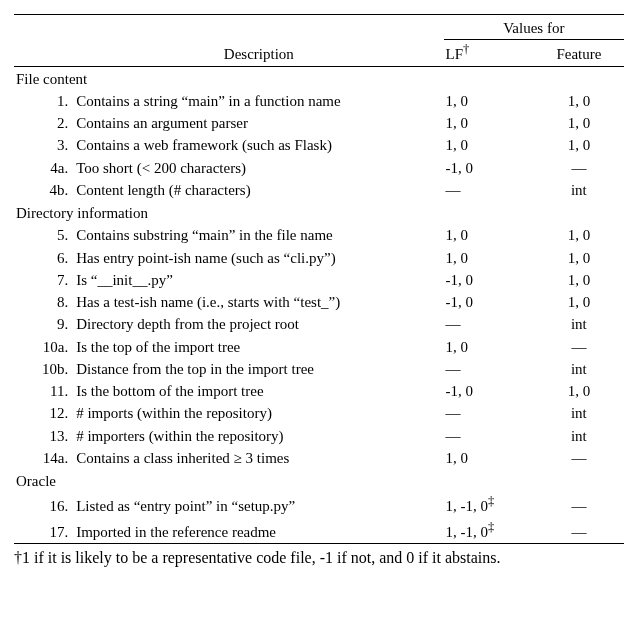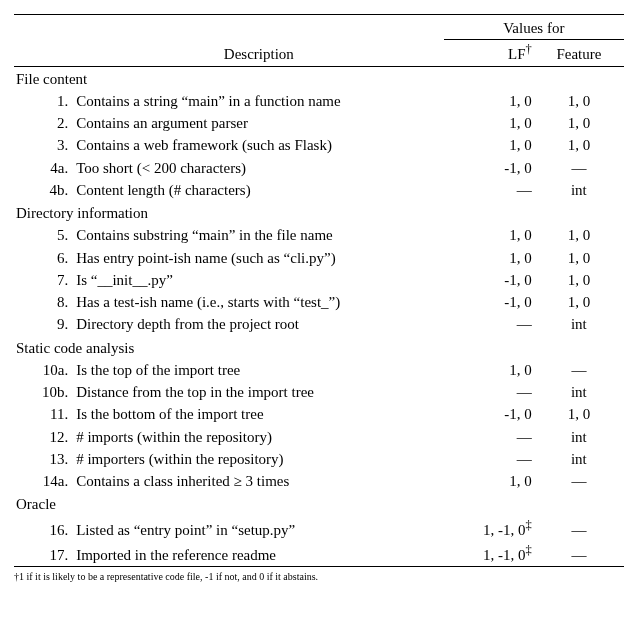--- a/index.html
+++ b/index.html
@@ -34,29 +34,29 @@
   }
   .num-col {
     width: 40px;
     text-align: right;
     padding-right: 6px;
     padding-left: 10px;
   }
   .desc-col { width: 340px; }
   .lf-col {
     width: 80px;
-    text-align: right;
+    text-align: left;
   }
   .feat-col {
     width: 80px;
     text-align: center;
     margin-top: 14px;
   }
   .footnote {
-    font-size: 10px;
+    font-size: 16px;
     line-height: 1.25;
     padding-top: 2px;
   }
   .spacer-row td { height: 2px; padding:0; }
 </style>
 </head>
 <body>
 
 <table>
 
@@ -142,23 +142,20 @@
         <td class="lf-col">-1, 0</td>
         <td class="feat-col">1, 0</td>
       </tr>
       <tr>
         <td class="num-col">9.</td>
         <td class="desc-col">Directory depth from the project root</td>
         <td class="lf-col">—</td>
         <td class="feat-col">int</td>
       </tr>
       <tr>
-        <td colspan="4" class="section-label">Static code analysis</td>
-      </tr>
-      <tr>
         <td class="num-col">10a.</td>
         <td class="desc-col">Is the top of the import tree</td>
         <td class="lf-col">1, 0</td>
         <td class="feat-col">—</td>
       </tr>
       <tr>
         <td class="num-col">10b.</td>
         <td class="desc-col">Distance from the top in the import tree</td>
         <td class="lf-col">—</td>
         <td class="feat-col">int</td>

